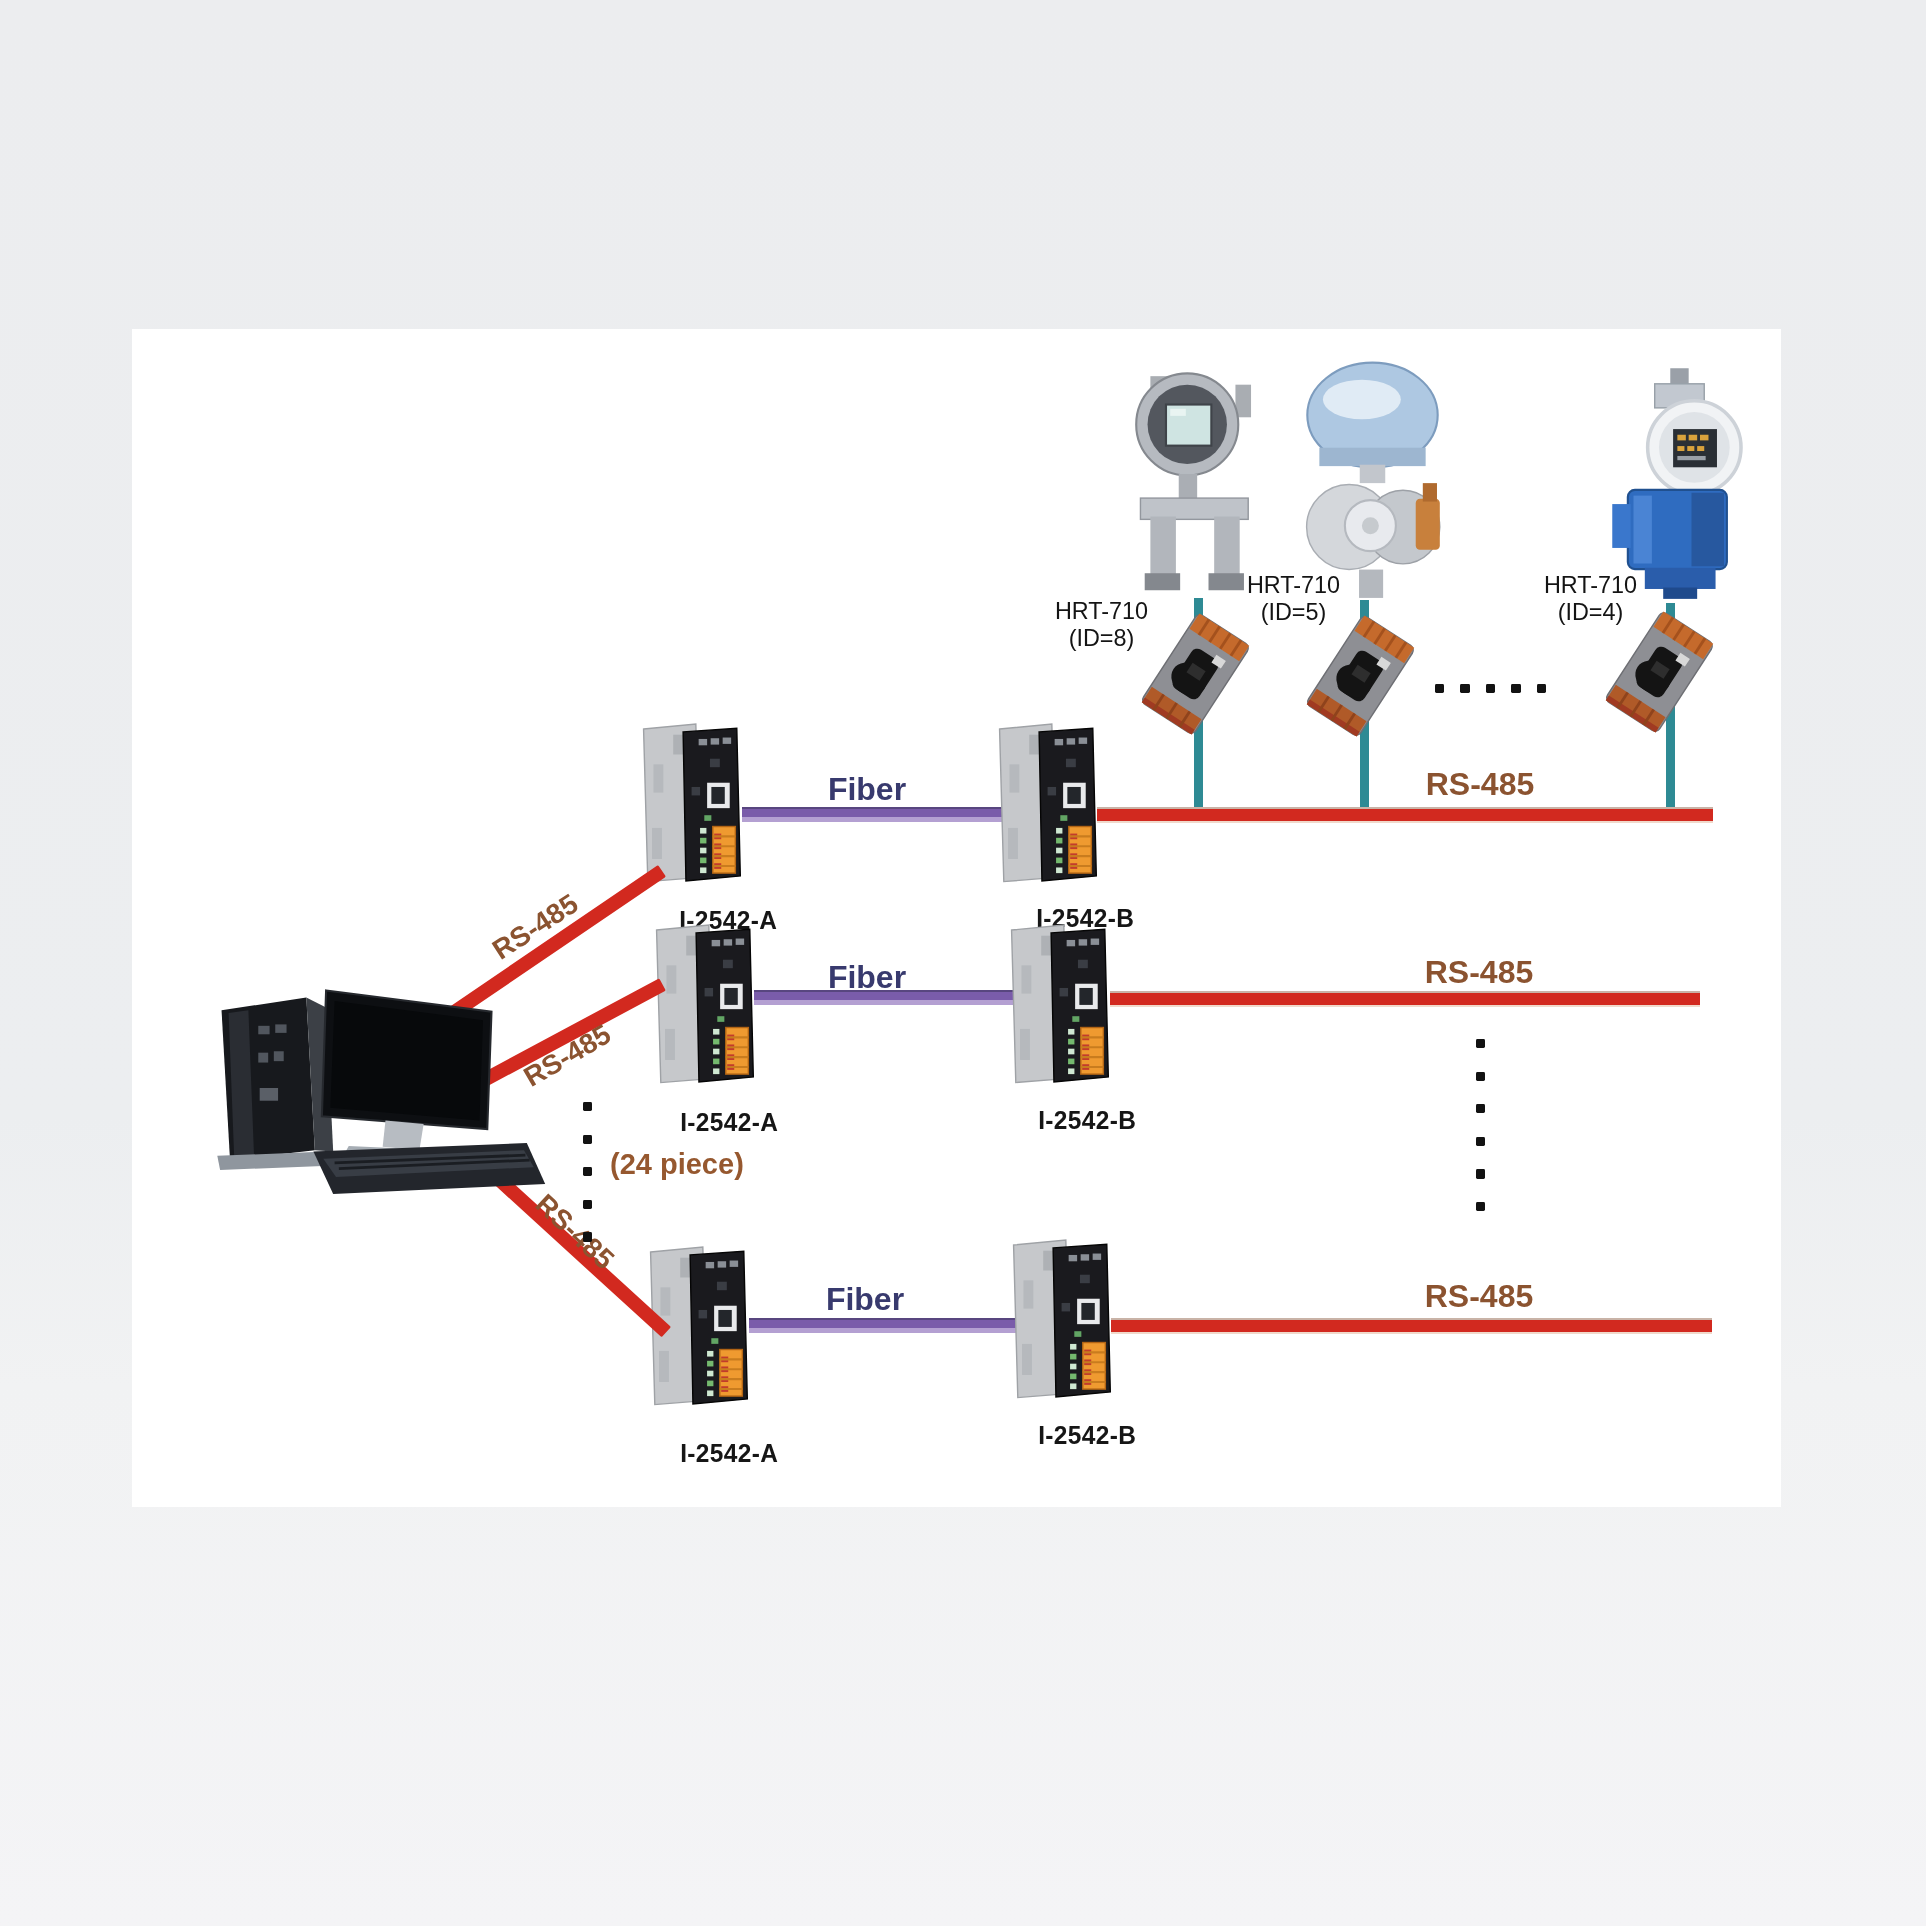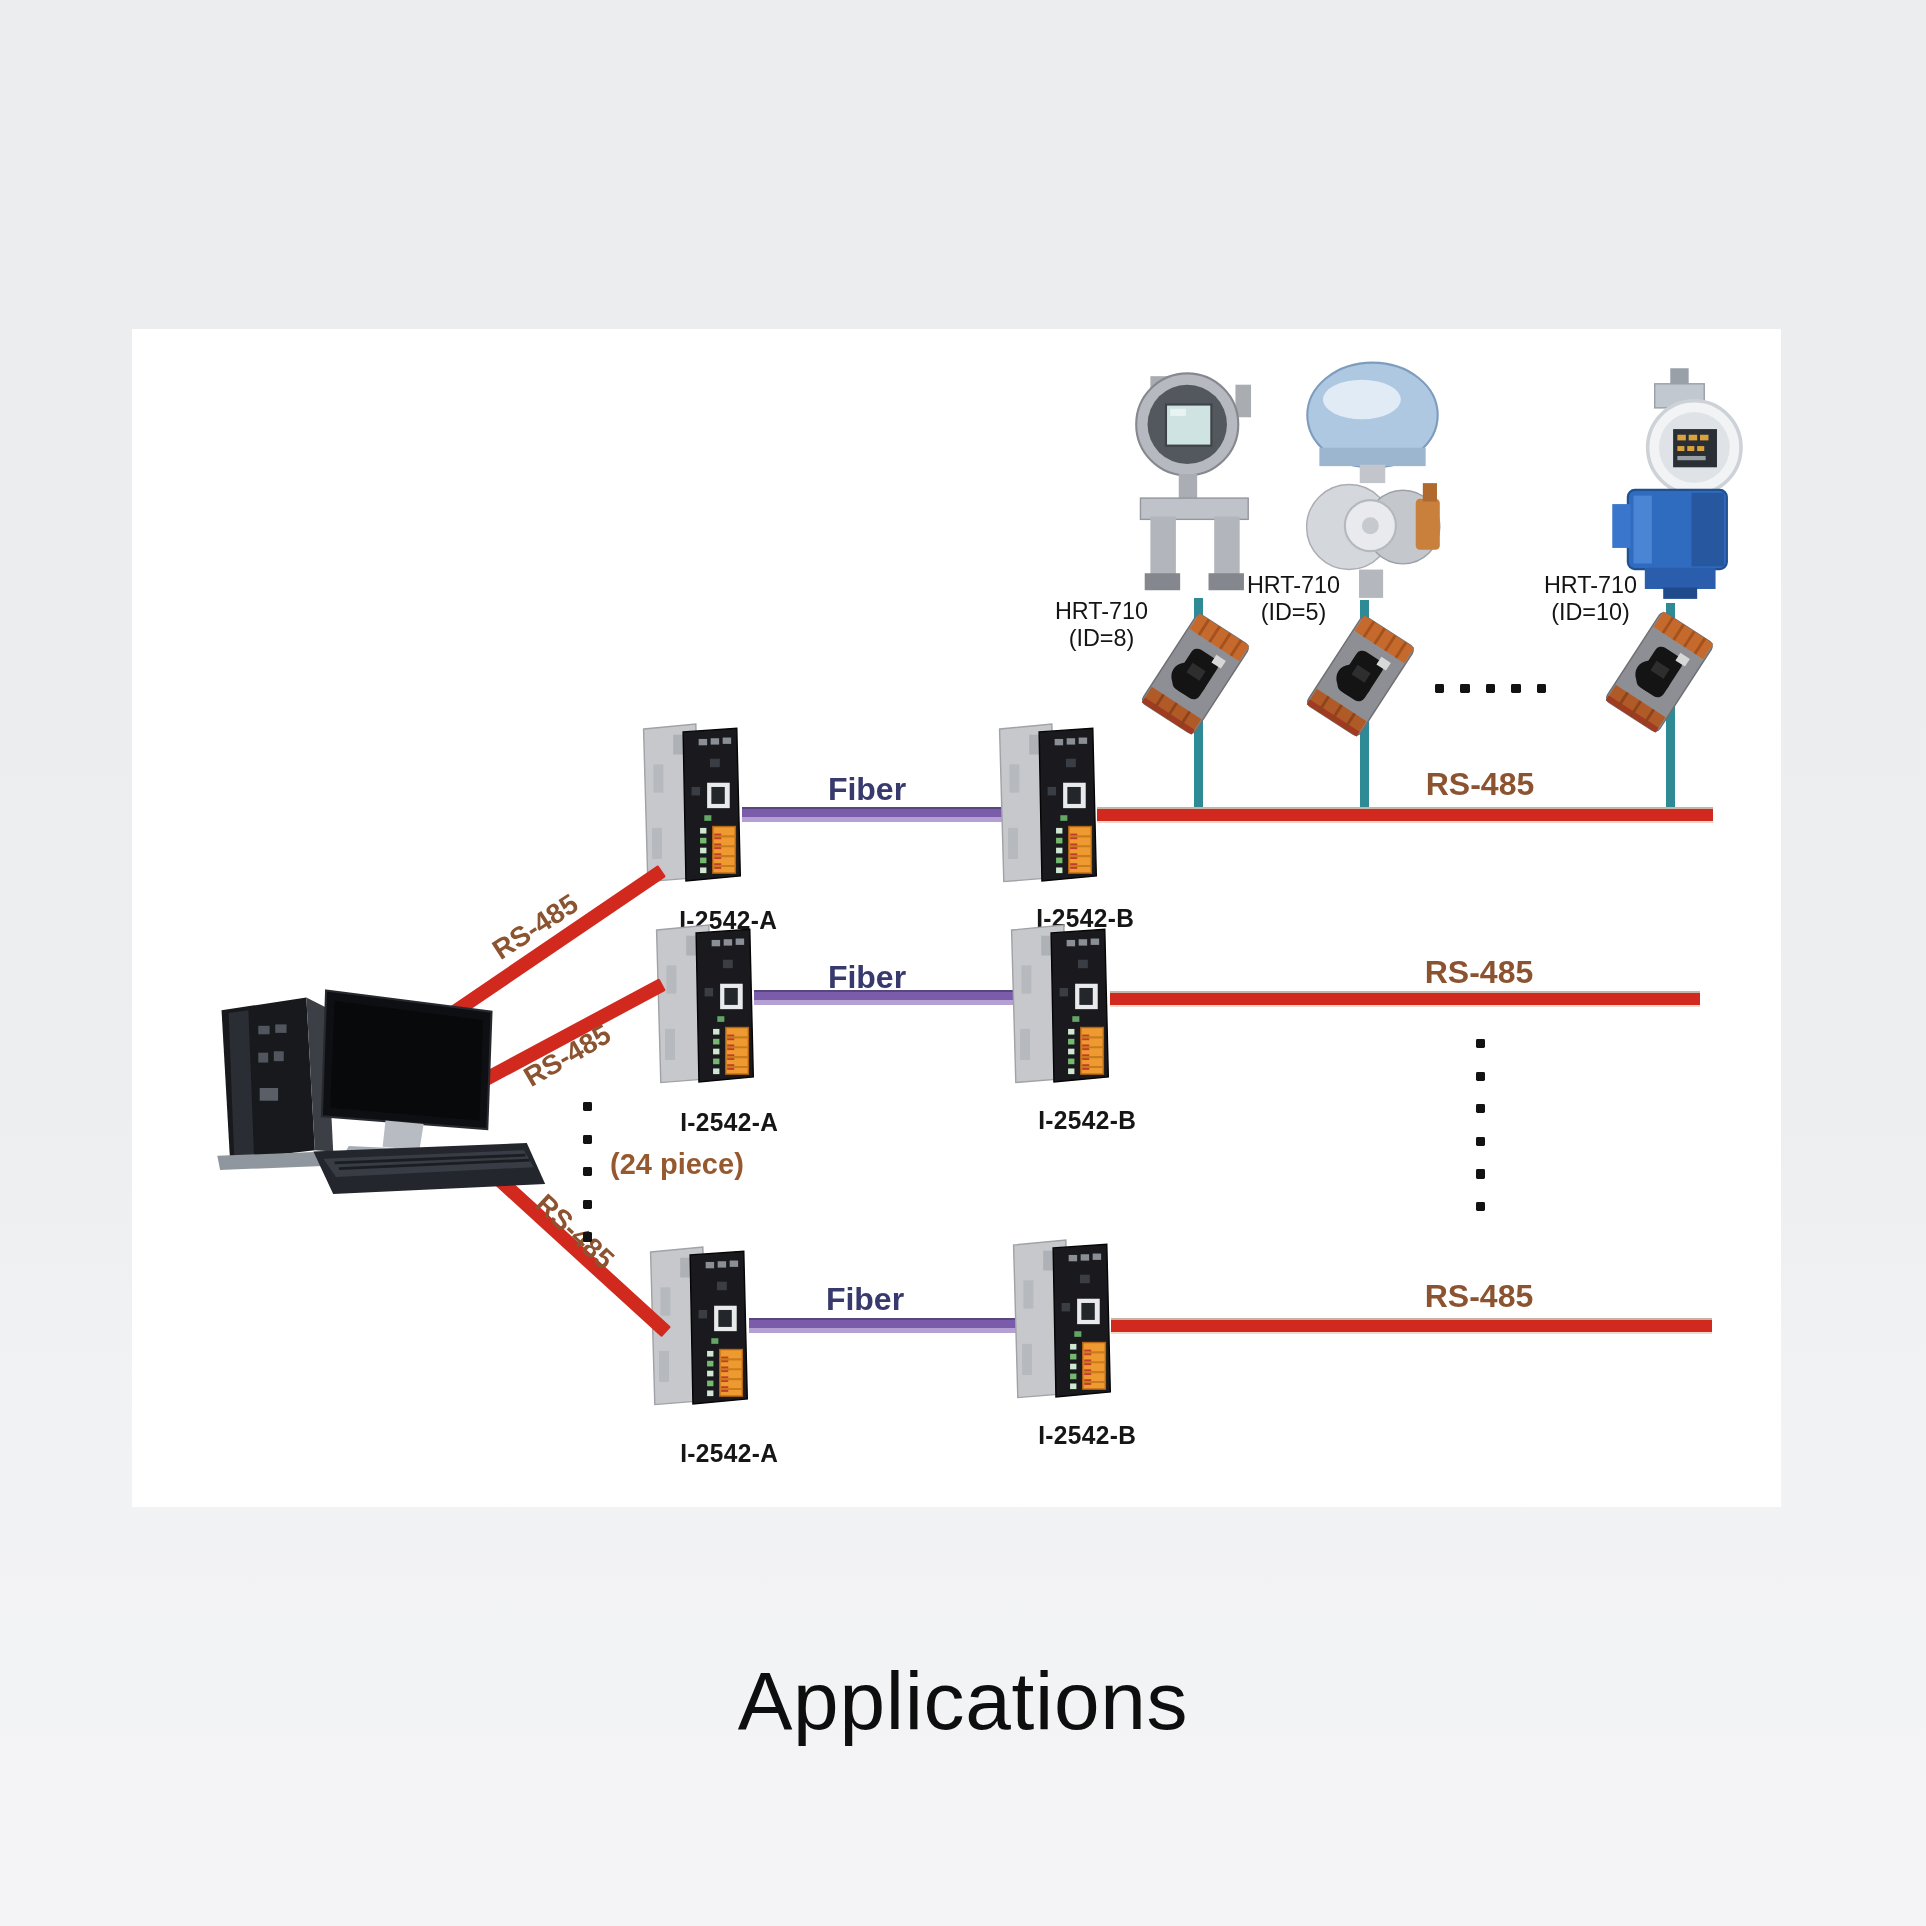--- a/index.html
+++ b/index.html
@@ -193,21 +193,21 @@
   <div class="hrt-label" style="left:1027px;top:598px;">
     <span>HRT-710</span><br>
     <span>(ID=8)</span>
   </div>
   <div class="hrt-label" style="left:1219px;top:572px;">
     <span>HRT-710</span><br>
     <span>(ID=5)</span>
   </div>
   <div class="hrt-label" style="left:1516px;top:572px;">
     <span>HRT-710</span><br>
-    <span>(ID=10)</span>
+    <span>(ID=4)</span>
   </div>
 
   <div class="dots-h" style="left:1435px;top:684px;">
     <div class="dot"></div>
       <div class="dot"></div>
       <div class="dot"></div>
       <div class="dot"></div>
       <div class="dot"></div>
   </div>
 
@@ -273,16 +273,15 @@
 
   <div class="dots-v" style="left:1476px;top:1039px;">
     <div class="dot"></div>
       <div class="dot"></div>
       <div class="dot"></div>
       <div class="dot"></div>
       <div class="dot"></div>
       <div class="dot"></div>
   </div>
 
-  <div class="caption">Applications</div>
 
 </div>
 
 
 </body></html>

